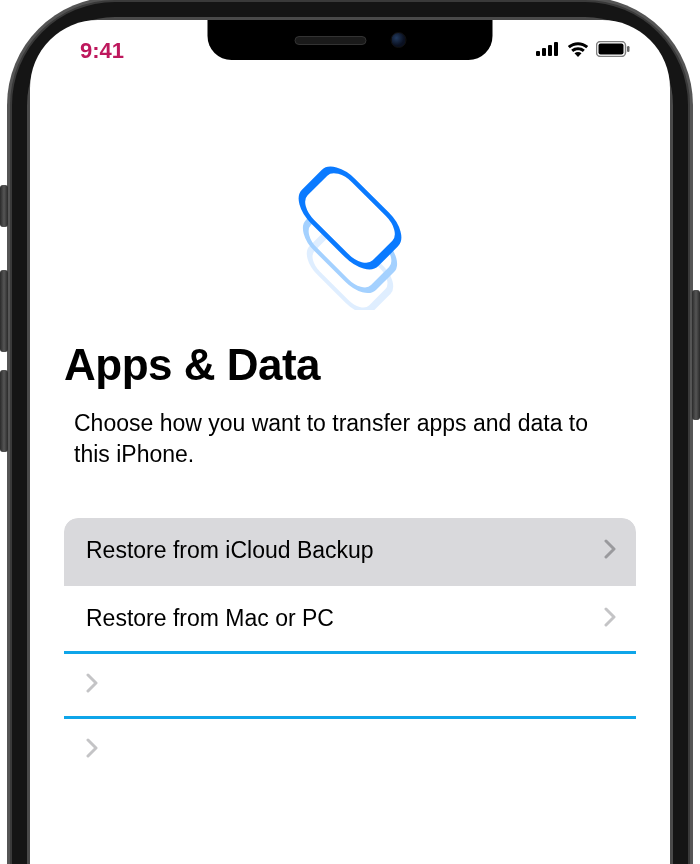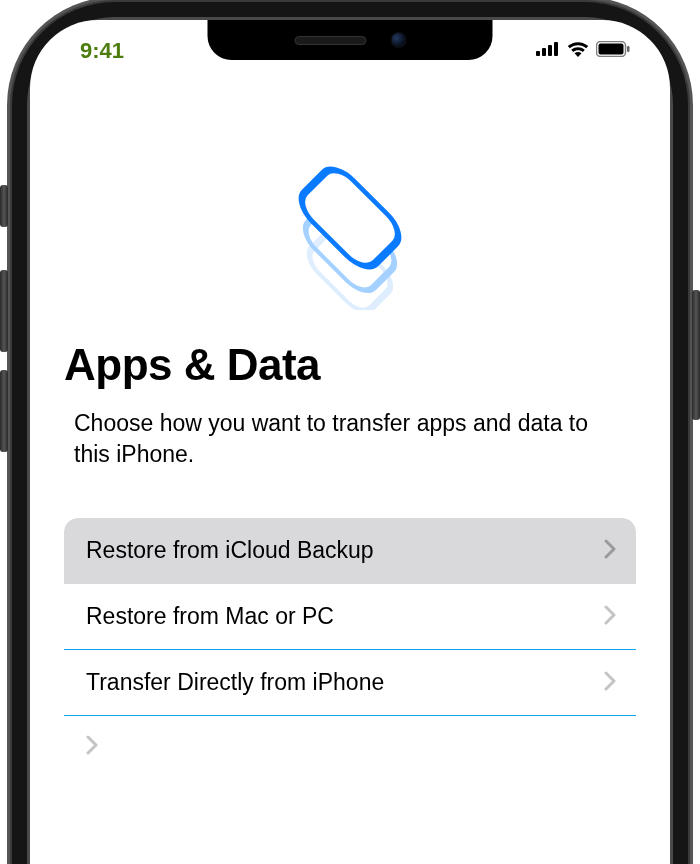--- a/index.html
+++ b/index.html
@@ -96,21 +96,21 @@
       height: 54px;
       display: flex;
       align-items: center;
       justify-content: space-between;
       padding: 0 36px;
       z-index: 5;
     }
     .status-time {
       font-size: 22px;
       font-weight: 600;
-      color: #4d7c0f;
+      color: #be185d;
       padding-top: 8px;
       padding-left: 14px;
     }
     .status-right {
       display: flex;
       align-items: center;
       gap: 7px;
       padding-top: 8px;
       padding-right: 4px;
     }
@@ -155,21 +155,21 @@
       background: transparent;
       border-radius: 14px;
       overflow: hidden;
     }
     
     .option-row {
       display: flex;
       align-items: center;
       justify-content: space-between;
       padding: 19px 20px 19px 22px;
-      border-bottom: 1px solid #0ea5e9;
+      border-bottom: 3px solid #0ea5e9;
       cursor: pointer;
     }
     .option-row:last-child {
       border-bottom: none;
     }
     .option-row.selected {
       background: #d9d9dc;
       border-radius: 14px 14px 0 0;
       border-bottom-color: transparent;
     }
@@ -268,21 +268,20 @@
         <div class="option-row">
           <span class="option-label">Restore from Mac or PC</span>
           <span class="chevron">
             <svg width="12" height="20" viewBox="0 0 12 20">
                 <path d="M2 2 L10 10 L2 18" fill="none" stroke="currentColor" stroke-width="3" stroke-linecap="round" stroke-linejoin="round"></path>
               </svg>
           </span>
         </div>
 
         <div class="option-row">
-          <span class="option-label">Transfer Directly from iPhone</span>
           <span class="chevron">
             <svg width="12" height="20" viewBox="0 0 12 20">
                 <path d="M2 2 L10 10 L2 18" fill="none" stroke="currentColor" stroke-width="3" stroke-linecap="round" stroke-linejoin="round"></path>
               </svg>
           </span>
         </div>
 
         <div class="option-row">
           <span class="chevron">
             <svg width="12" height="20" viewBox="0 0 12 20">

